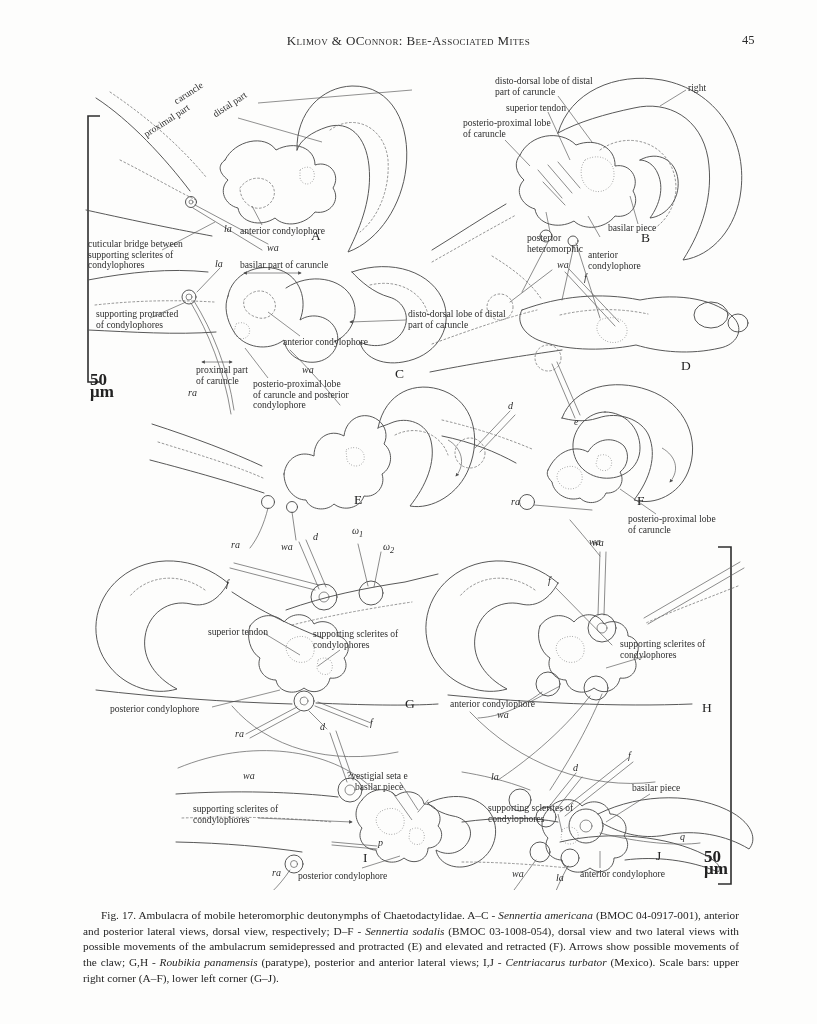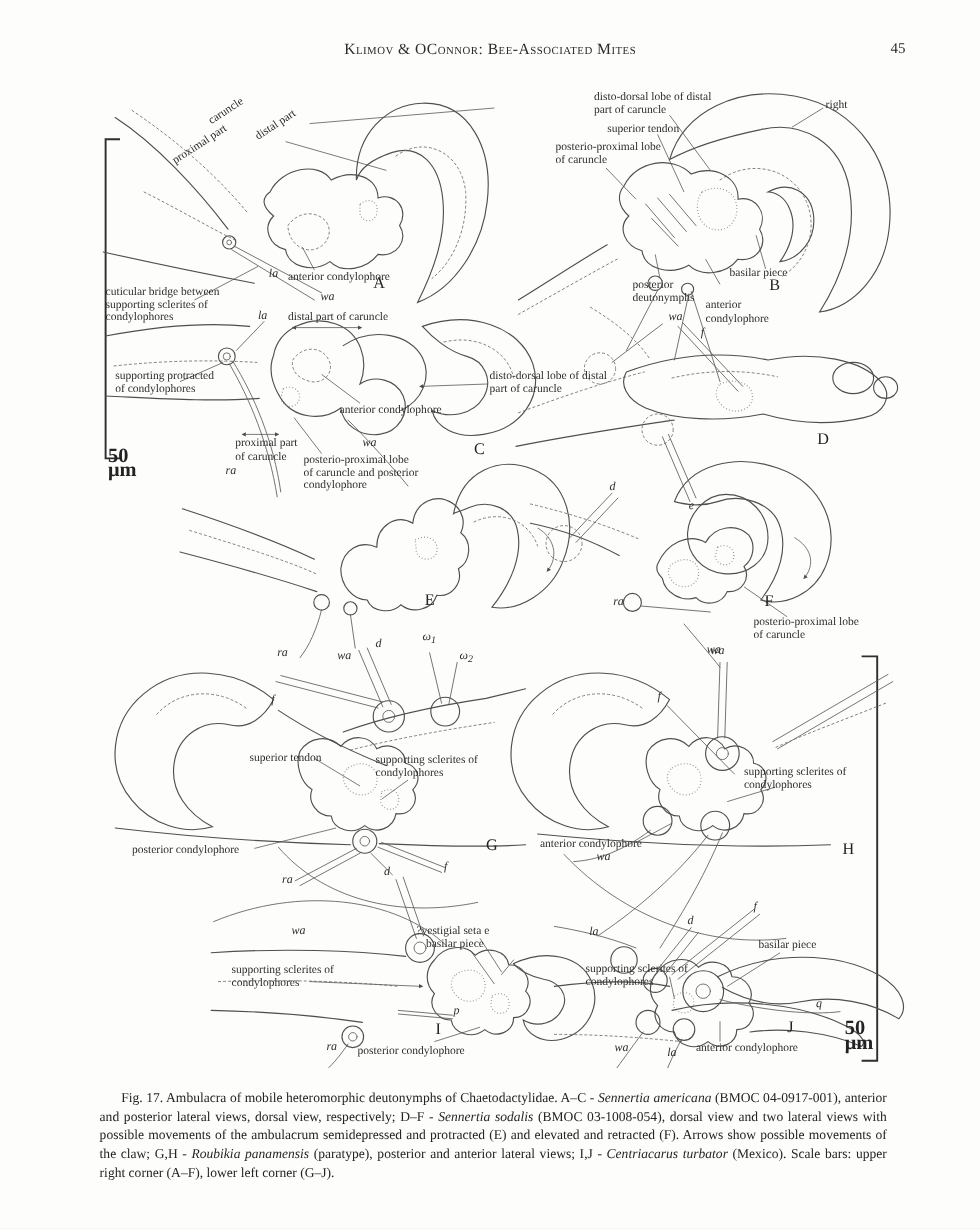--- a/index.html
+++ b/index.html
@@ -278,21 +278,21 @@
         <div class="lbl seta" style="left: 224px; top: 164px;">la</div>
         <div class="lbl anat" style="left: 240px; top: 166px;">anterior condylophore</div>
         <div class="lbl panel" style="left: 311px; top: 171px;">A</div>
         <div class="lbl seta" style="left: 267px; top: 183px;">wa</div>
         <div class="lbl anat" style="left: 88px; top: 179px;">cuticular bridge between
 supporting sclerites of
 condylophores</div>
         <div class="lbl anat" style="left: 96px; top: 249px;">supporting protracted
 of condylophores</div>
         <div class="lbl seta" style="left: 215px; top: 199px;">la</div>
-        <div class="lbl anat" style="left: 240px; top: 200px;">distal part of caruncle</div>
+        <div class="lbl anat" style="left: 240px; top: 200px;">basilar part of caruncle</div>
         <div class="lbl anat" style="left: 408px; top: 249px;">disto-dorsal lobe of distal
 part of caruncle</div>
         <div class="lbl anat" style="left: 283px; top: 277px;">anterior condylophore</div>
         <div class="lbl anat" style="left: 196px; top: 305px;">proximal part
 of caruncle</div>
         <div class="lbl seta" style="left: 302px; top: 305px;">wa</div>
         <div class="lbl anat" style="left: 253px; top: 319px;">posterio-proximal lobe
 of caruncle and posterior
 condylophore</div>
         <div class="lbl panel" style="left: 395px; top: 309px;">C</div>
@@ -301,21 +301,21 @@
 μm</div>
         <div class="lbl anat" style="left: 495px; top: 16px;">disto-dorsal lobe of distal
 part of caruncle</div>
         <div class="lbl anat" style="left: 506px; top: 43px;">superior tendon</div>
         <div class="lbl anat" style="left: 688px; top: 23px;">right</div>
         <div class="lbl anat" style="left: 463px; top: 58px;">posterio-proximal lobe
 of caruncle</div>
         <div class="lbl anat" style="left: 608px; top: 163px;">basilar piece</div>
         <div class="lbl panel" style="left: 641px; top: 173px;">B</div>
         <div class="lbl anat" style="left: 527px; top: 173px;">posterior
-deutonymphs</div>
+heteromorphic</div>
         <div class="lbl anat" style="left: 588px; top: 190px;">anterior
 condylophore</div>
         <div class="lbl seta" style="left: 557px; top: 200px;">wa</div>
         <div class="lbl seta" style="left: 584px; top: 213px;">f</div>
         <div class="lbl panel" style="left: 681px; top: 301px;">D</div>
         <div class="lbl seta" style="left: 508px; top: 341px;">d</div>
         <div class="lbl seta" style="left: 574px; top: 357px;">e</div>
         <div class="lbl panel" style="left: 354px; top: 435px;">E</div>
         <div class="lbl seta" style="left: 231px; top: 480px;">ra</div>
         <div class="lbl seta" style="left: 281px; top: 482px;">wa</div>

